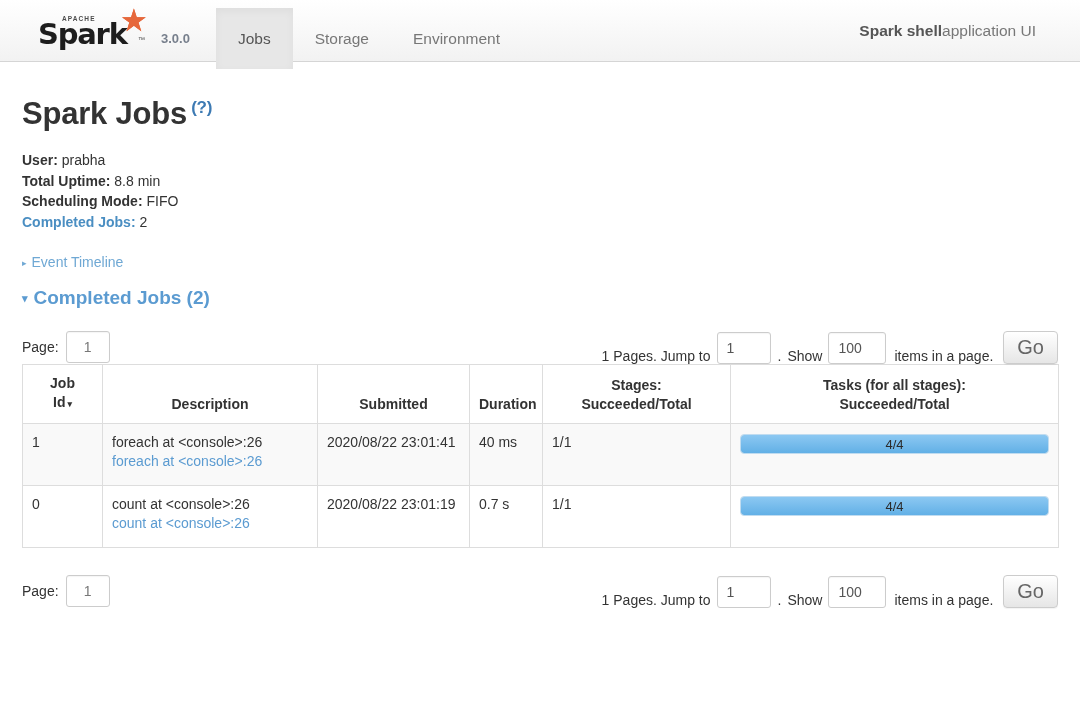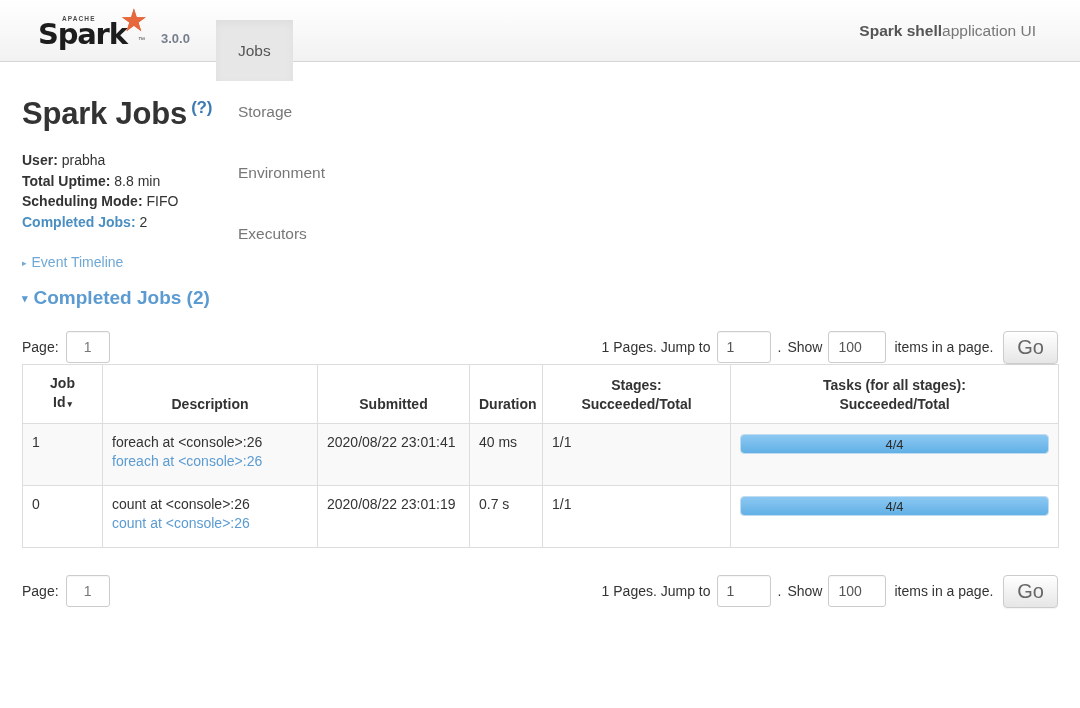--- a/index.html
+++ b/index.html
@@ -68,24 +68,23 @@
     font-size: 13px;
     color: #777f8c;
     font-weight: bold;
     margin-left: 8px;
     padding-bottom: 3px;
   }
   .navlist {
     display: flex;
     align-items: stretch;
     list-style: none;
-    margin: 12px;
+    margin: 0;
     padding: 8px;
     margin-left: 18px;
-    flex-direction: column;
   }
   .navlist li { display: flex; }
   .navlist a {
     display: flex;
     align-items: center;
     padding: 0 22px;
     font-size: 15.5px;
     color: #777777;
     text-decoration: none;
     height: 61px;
@@ -163,21 +162,21 @@
   .pager {
     display: flex;
     align-items: center;
     font-size: 14px;
     color: #333333;
     margin-top: 21px;
     height: 34px;
   }
   .pager.bottom { margin-top: 26px; }
   .pager .left { display: flex; align-items: center; }
-  .pager .right { margin-left: auto; display: flex; align-items: center; }
+  .pager .right { margin-left: auto; display: flex; align-items: flex-end; }
   .pager label { margin-right: 7px; }
   .txtbox {
     border: 1px solid #ccc;
     border-radius: 3px;
     background: #fff;
     height: 32px;
     font-size: 14px;
     color: #777777;
     padding: 0 9px;
     font-family: "Liberation Sans", sans-serif;
@@ -284,23 +283,20 @@
   <ul class="navlist">
     <li class="active">
       <a href="#">Jobs</a>
     </li>
     <li>
       <a href="#">Storage</a>
     </li>
     <li>
       <a href="#">Environment</a>
     </li>
-    <li>
-      <a href="#">Executors</a>
-    </li>
   </ul>
 
   <div class="app-title">
     <b>Spark shell</b>
       <span> application UI</span>
   </div>
 </div>
 
 <div class="content">
 

